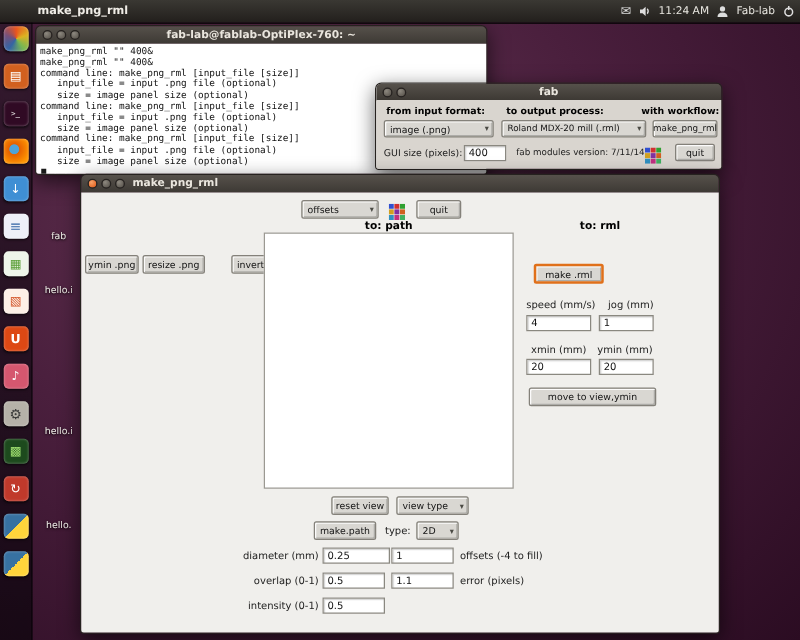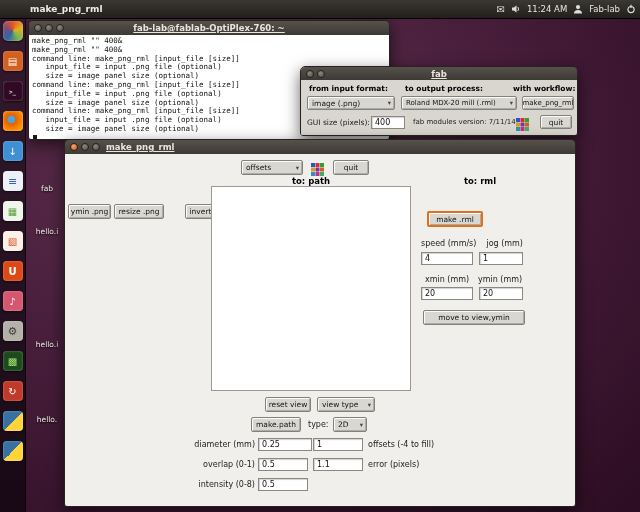--- a/index.html
+++ b/index.html
@@ -36,21 +36,21 @@
   .li-upd{background:#c0392b;} .li-upd::before{content:"↻";font-size:10px;}
   .li-py{background:linear-gradient(135deg,#3771a1 50%,#ffd43b 50%);}
   
   .dicon{position:absolute;left:30px;width:34px;text-align:center;color:#f2f0ea;font-size:7.5px;
     text-shadow:0 1px 2px #000;z-index:5;}
   
   .win{position:absolute;border:1px solid #26221f;border-radius:5px 5px 3px 3px;
     box-shadow:0 5px 16px rgba(0,0,0,.6);box-sizing:border-box;}
   .tbar{height:14px;background:linear-gradient(#56514b,#3d3934);border-radius:4px 4px 0 0;
     position:relative;display:flex;align-items:center;border-bottom:1px solid #2a2723;}
-  .tbar .ttl{color:#eae6de;font-size:8.5px;font-weight:bold;white-space:nowrap;text-decoration:underline;}
+  .tbar .ttl{color:#eae6de;font-size:8.5px;font-weight:bold;white-space:nowrap;}
   .ttl-center{position:absolute;left:0;right:0;text-align:center;}
   .wbtns{display:flex;gap:3px;margin-left:5px;z-index:2;}
   .wbtn{width:8px;height:8px;border-radius:50%;box-sizing:border-box;border:1px solid #262220;
     background:radial-gradient(circle at 35% 30%, #8d887f, #514c45);}
   .wbtn.orange{background:radial-gradient(circle at 35% 30%, #f8a268, #dd5513);}
   
   .term-body{position:absolute;left:0;top:14px;right:0;bottom:0;background:#ffffff;
     padding:2px 0 0 3px;border-radius:0 0 2px 2px;overflow:hidden;}
   .tline{font:7.5px/8.8px "DejaVu Sans Mono",monospace;color:#111;white-space:pre;}
   .tcursor{width:4px;height:8px;background:#1a1a1a;margin:1px 0 0 1px;}
@@ -262,19 +262,19 @@
       <span class="lbl" style="left:110px;top:285px;width:80px;text-align:right">diameter (mm)</span>
       <div class="tke" style="left:193px;top:284px;width:54px;height:13px">0.25</div>
       <div class="tke" style="left:248px;top:284px;width:50px;height:13px">1</div>
       <span class="lbl" style="left:303px;top:285px">offsets (-4 to fill)</span>
 
       <span class="lbl" style="left:110px;top:305px;width:80px;text-align:right">overlap (0-1)</span>
       <div class="tke" style="left:193px;top:304px;width:50px;height:13px">0.5</div>
       <div class="tke" style="left:248px;top:304px;width:50px;height:13px">1.1</div>
       <span class="lbl" style="left:303px;top:305px">error (pixels)</span>
 
-      <span class="lbl" style="left:105px;top:325px;width:85px;text-align:right">intensity (0-8)</span>
+      <span class="lbl" style="left:105px;top:325px;width:85px;text-align:right">intensity (0-1)</span>
       <div class="tke" style="left:193px;top:324px;width:50px;height:13px">0.5</div>
 
     </div>
   </div>
 
 </div>
 
 </body></html>

